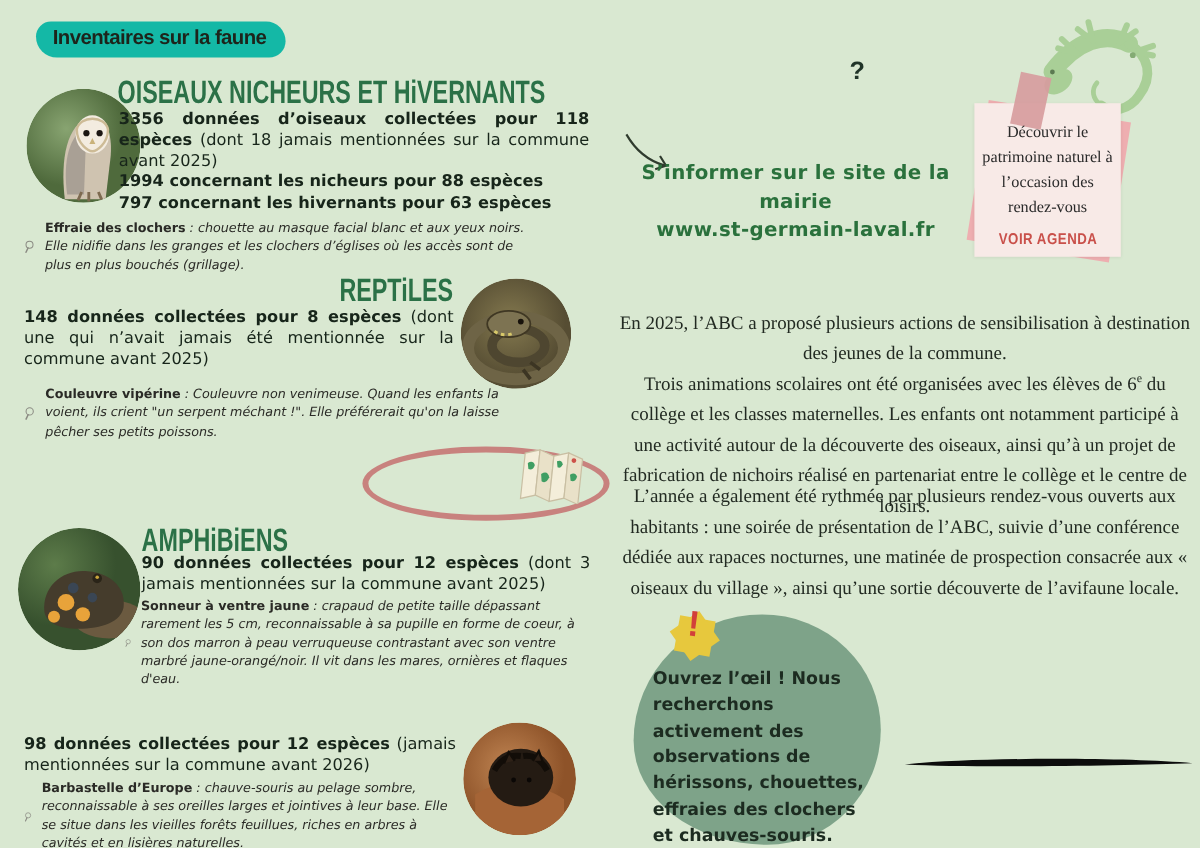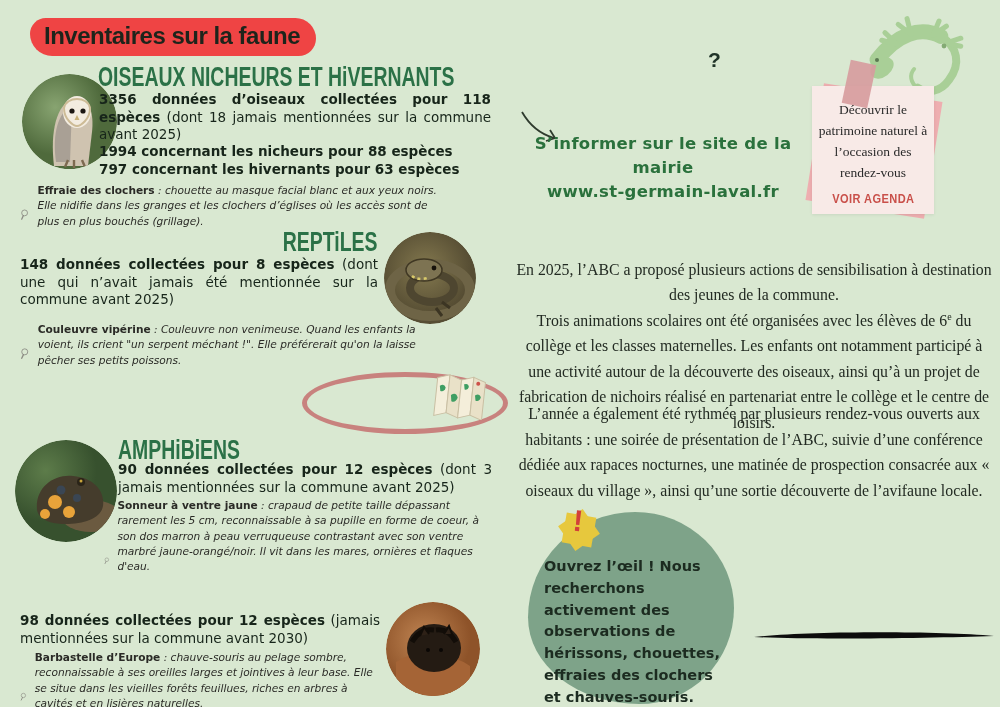--- a/index.html
+++ b/index.html
@@ -1,33 +1,33 @@
 <!DOCTYPE html>
 <html><head>
 <meta charset="utf-8">
 <style>
   html,body{margin:0;padding:0;}
   body{width:1000px;height:707px;font-family:"DejaVu Sans",sans-serif;}
   #canvas{position:relative;width:1000px;height:707px;background:#d9e8d1;overflow:hidden;}
   .abs{position:absolute;}
 
   
-  .big-title{display:inline-block;background:#ef4444;border-radius:20px 26px 22px 28px;
-    padding:4px 16px 6px 14px;font-size:24px;font-weight:700;color:#1d241b;
+  .big-title{display:inline-block;background:#14b8a6;border-radius:20px 26px 22px 28px;
+    padding:4px 16px 6px 14px;font-size:17px;font-weight:700;color:#1d241b;
     font-family:"Liberation Sans",sans-serif;letter-spacing:-0.5px;}
   .sec-head{display:inline-block;font-family:"Liberation Sans",sans-serif;font-weight:700;
     color:#2b7147;font-size:27px;letter-spacing:0;transform:scaleX(0.72);transform-origin:left center;white-space:nowrap;}
   .sec-head.right{transform-origin:right center;}
   .head-right-wrap{text-align:right;}
 
   
   .stats{font-size:13.5px;color:#17251a;line-height:1.3;text-align:justify;font-family:"DejaVu Sans",sans-serif;}
   .stats .b{font-weight:700;}
   .statline{font-size:13.5px;font-weight:700;color:#17251a;line-height:1.3;}
-  .note{display:flex;gap:7px;align-items:flex-end;}
+  .note{display:flex;gap:7px;align-items:center;}
   .note-text{font-size:10.6px;color:#2a2a26;line-height:1.45;font-style:italic;text-align:left;}
   .note-text .lbl{font-weight:700;font-style:normal;}
   .photo{border-radius:50%;overflow:hidden;display:block;}
 
   
   .ellipse{border:5px solid #c8827e;border-radius:50%;}
   .badge-text{font-size:11px;font-weight:700;color:#2a3226;text-align:center;line-height:1.25;}
 
   
   .orange-blob{background:#e2984c;border-radius:24px 20px 26px 22px;width:178px;height:42px;
@@ -205,21 +205,21 @@
       <path d="M10,60 q14,-10 36,-8 q24,2 38,12 l0,30 l-74,0 Z" fill="#a56436"></path>
       <ellipse cx="48" cy="46" rx="27" ry="24" fill="#241b13"></ellipse>
       <path d="M26,40 q8,-14 22,-12" stroke="#120d08" stroke-width="5" fill="none"></path>
       <path d="M70,40 q-8,-14 -20,-12" stroke="#120d08" stroke-width="5" fill="none"></path>
       <path d="M34,34 l4,-9 5,7 M58,32 l5,-8 3,8" fill="#2e2117" stroke="#120d08" stroke-width="2"></path>
       <circle cx="42" cy="48" r="2" fill="#0a0705"></circle>
         <circle cx="55" cy="48" r="2" fill="#0a0705"></circle>
     </g>
   </svg>
   <div class="abs stats" style="left:20px;top:612px;width:360px;">
-    <span class="b">98 données collectées pour 12 espèces</span><span> (jamais mentionnées sur la commune avant 2030)</span>
+    <span class="b">98 données collectées pour 12 espèces</span><span> (jamais mentionnées sur la commune avant 2026)</span>
   </div>
   <div class="abs note" style="left:20px;top:650px;width:368px;">
     <svg width="25" height="28" viewBox="0 0 25 28">
       <circle cx="11" cy="9" r="7" fill="none" stroke="#8b8b83" stroke-width="2"></circle>
       <line x1="8" y1="15.5" x2="4" y2="24" stroke="#8b8b83" stroke-width="3" stroke-linecap="round"></line>
     </svg>
     <div class="note-text">
       <span class="lbl">Barbastelle d’Europe</span><span> : chauve-souris au pelage sombre, reconnaissable à ses oreilles larges et jointives à leur base. Elle se situe dans les vieilles forêts feuillues, riches en arbres à cavités et en lisières naturelles.</span>
     </div>
   </div>

